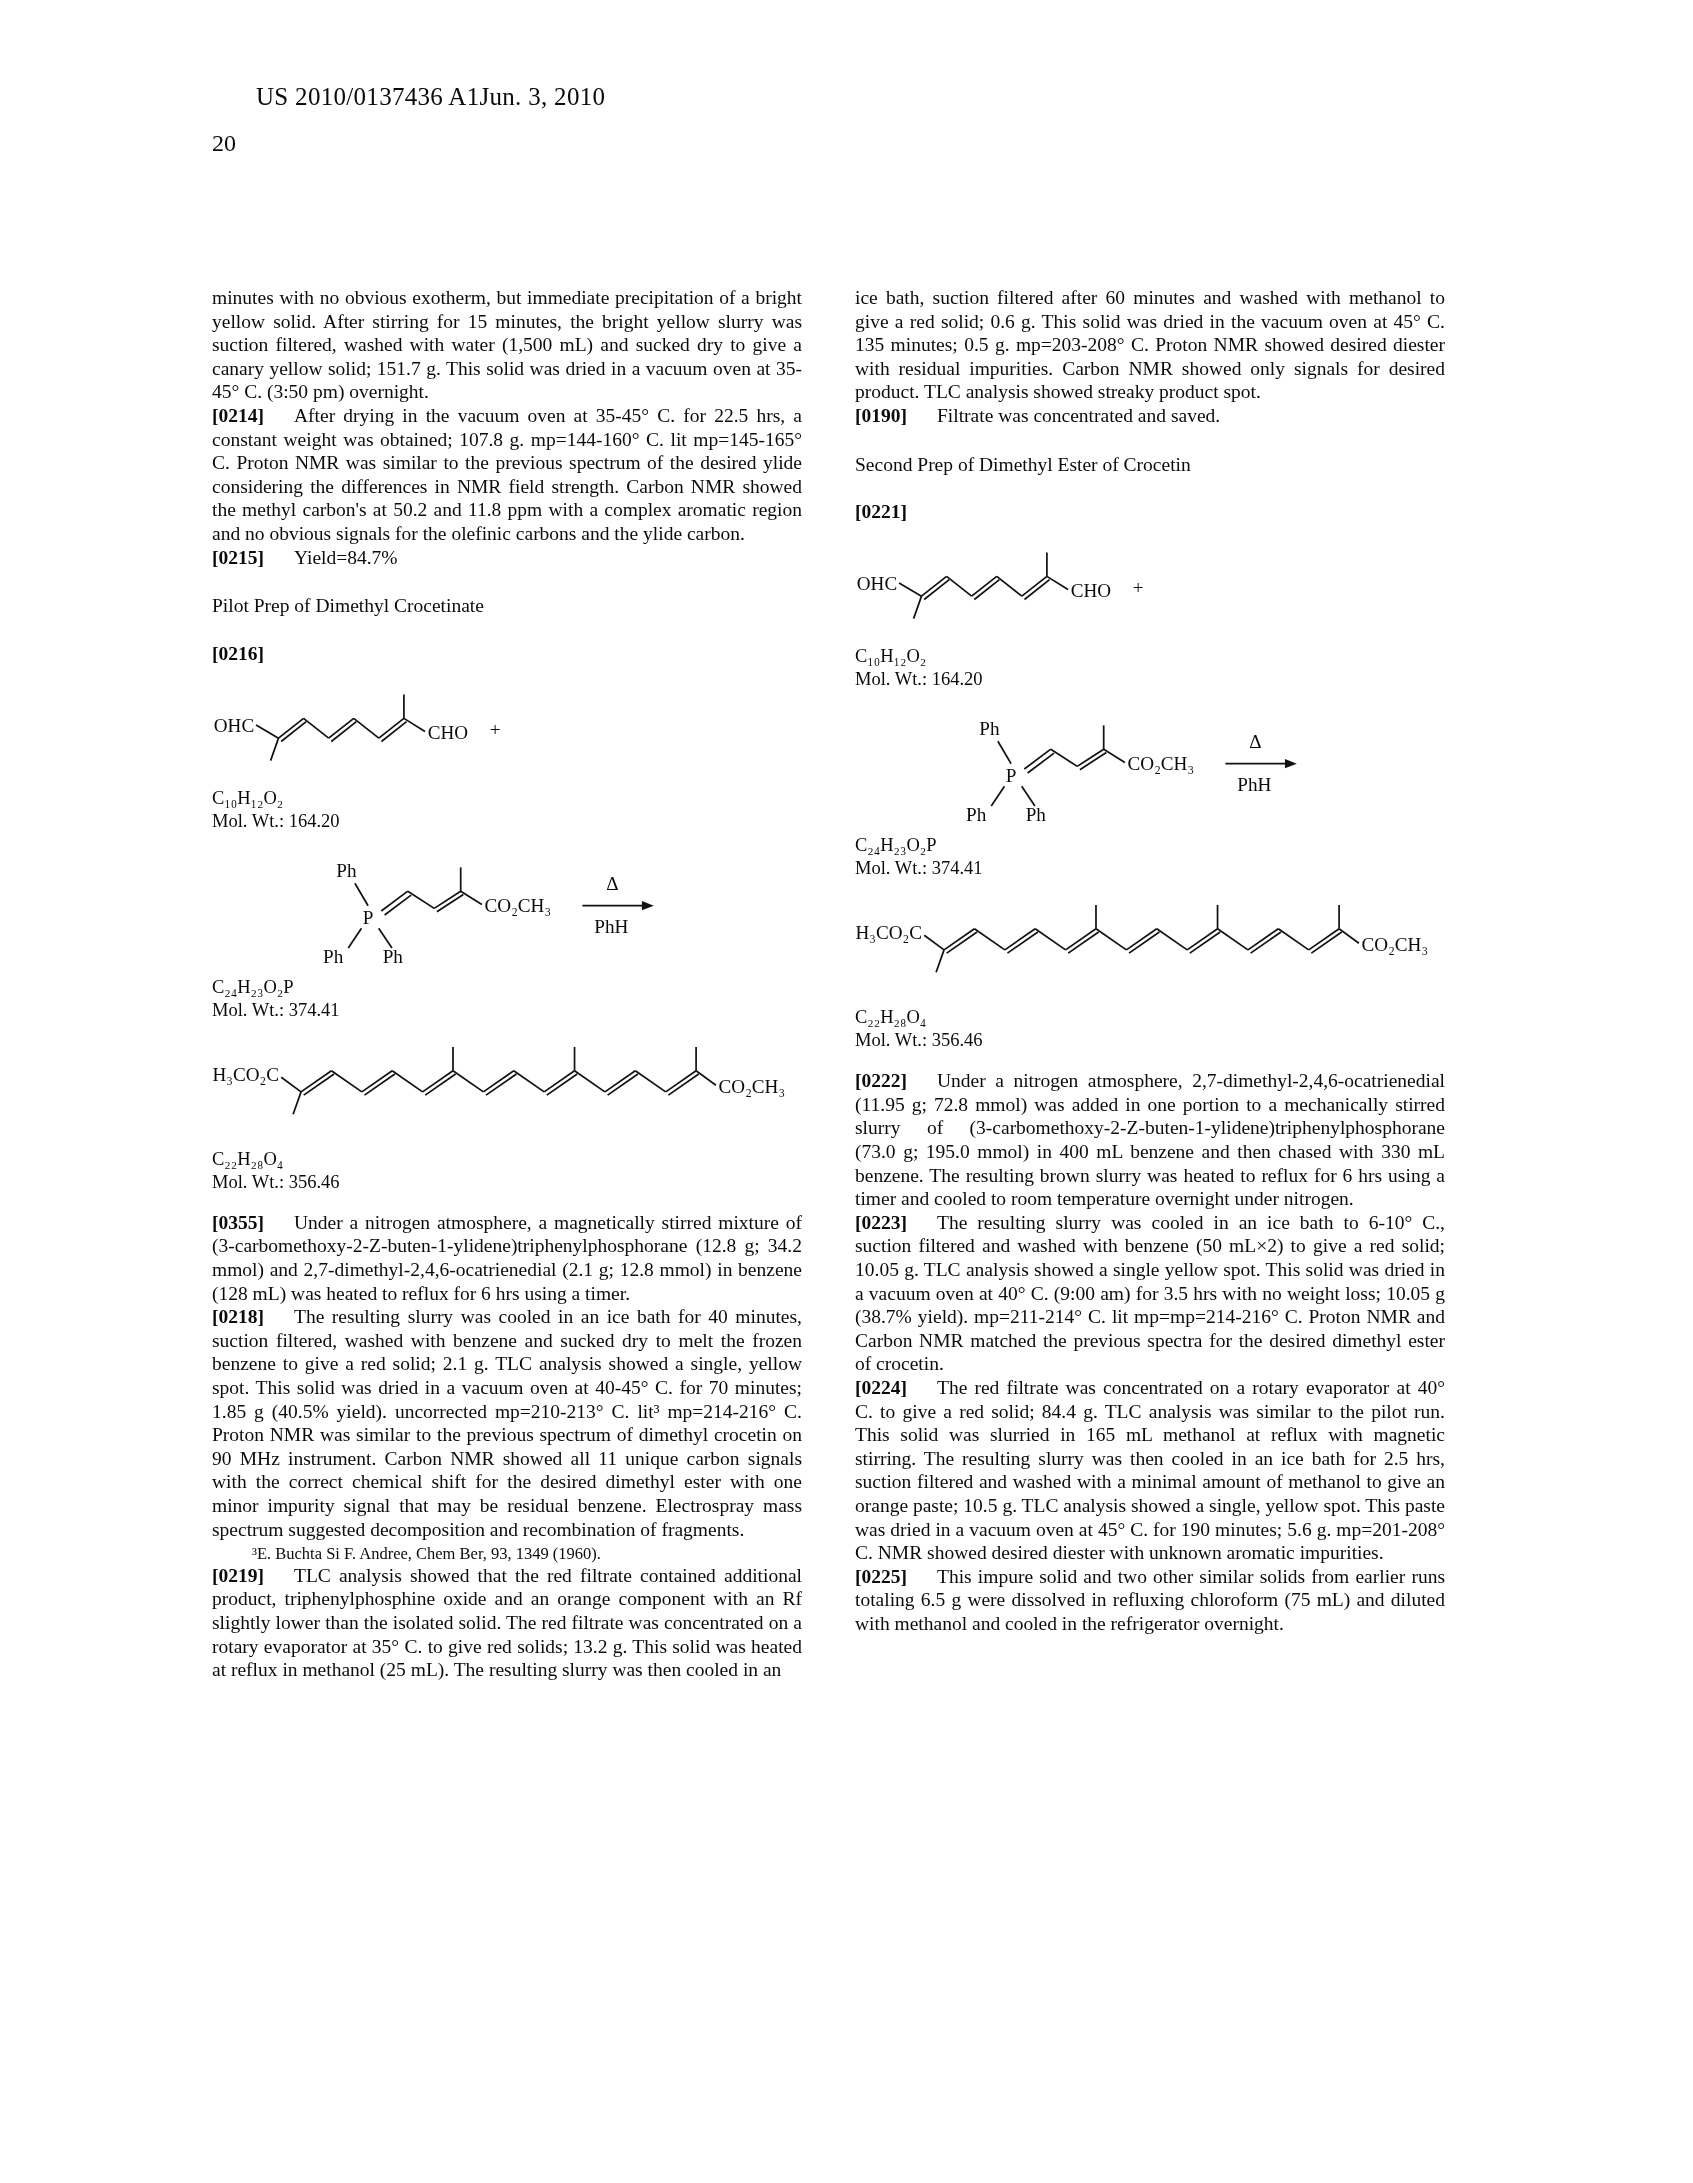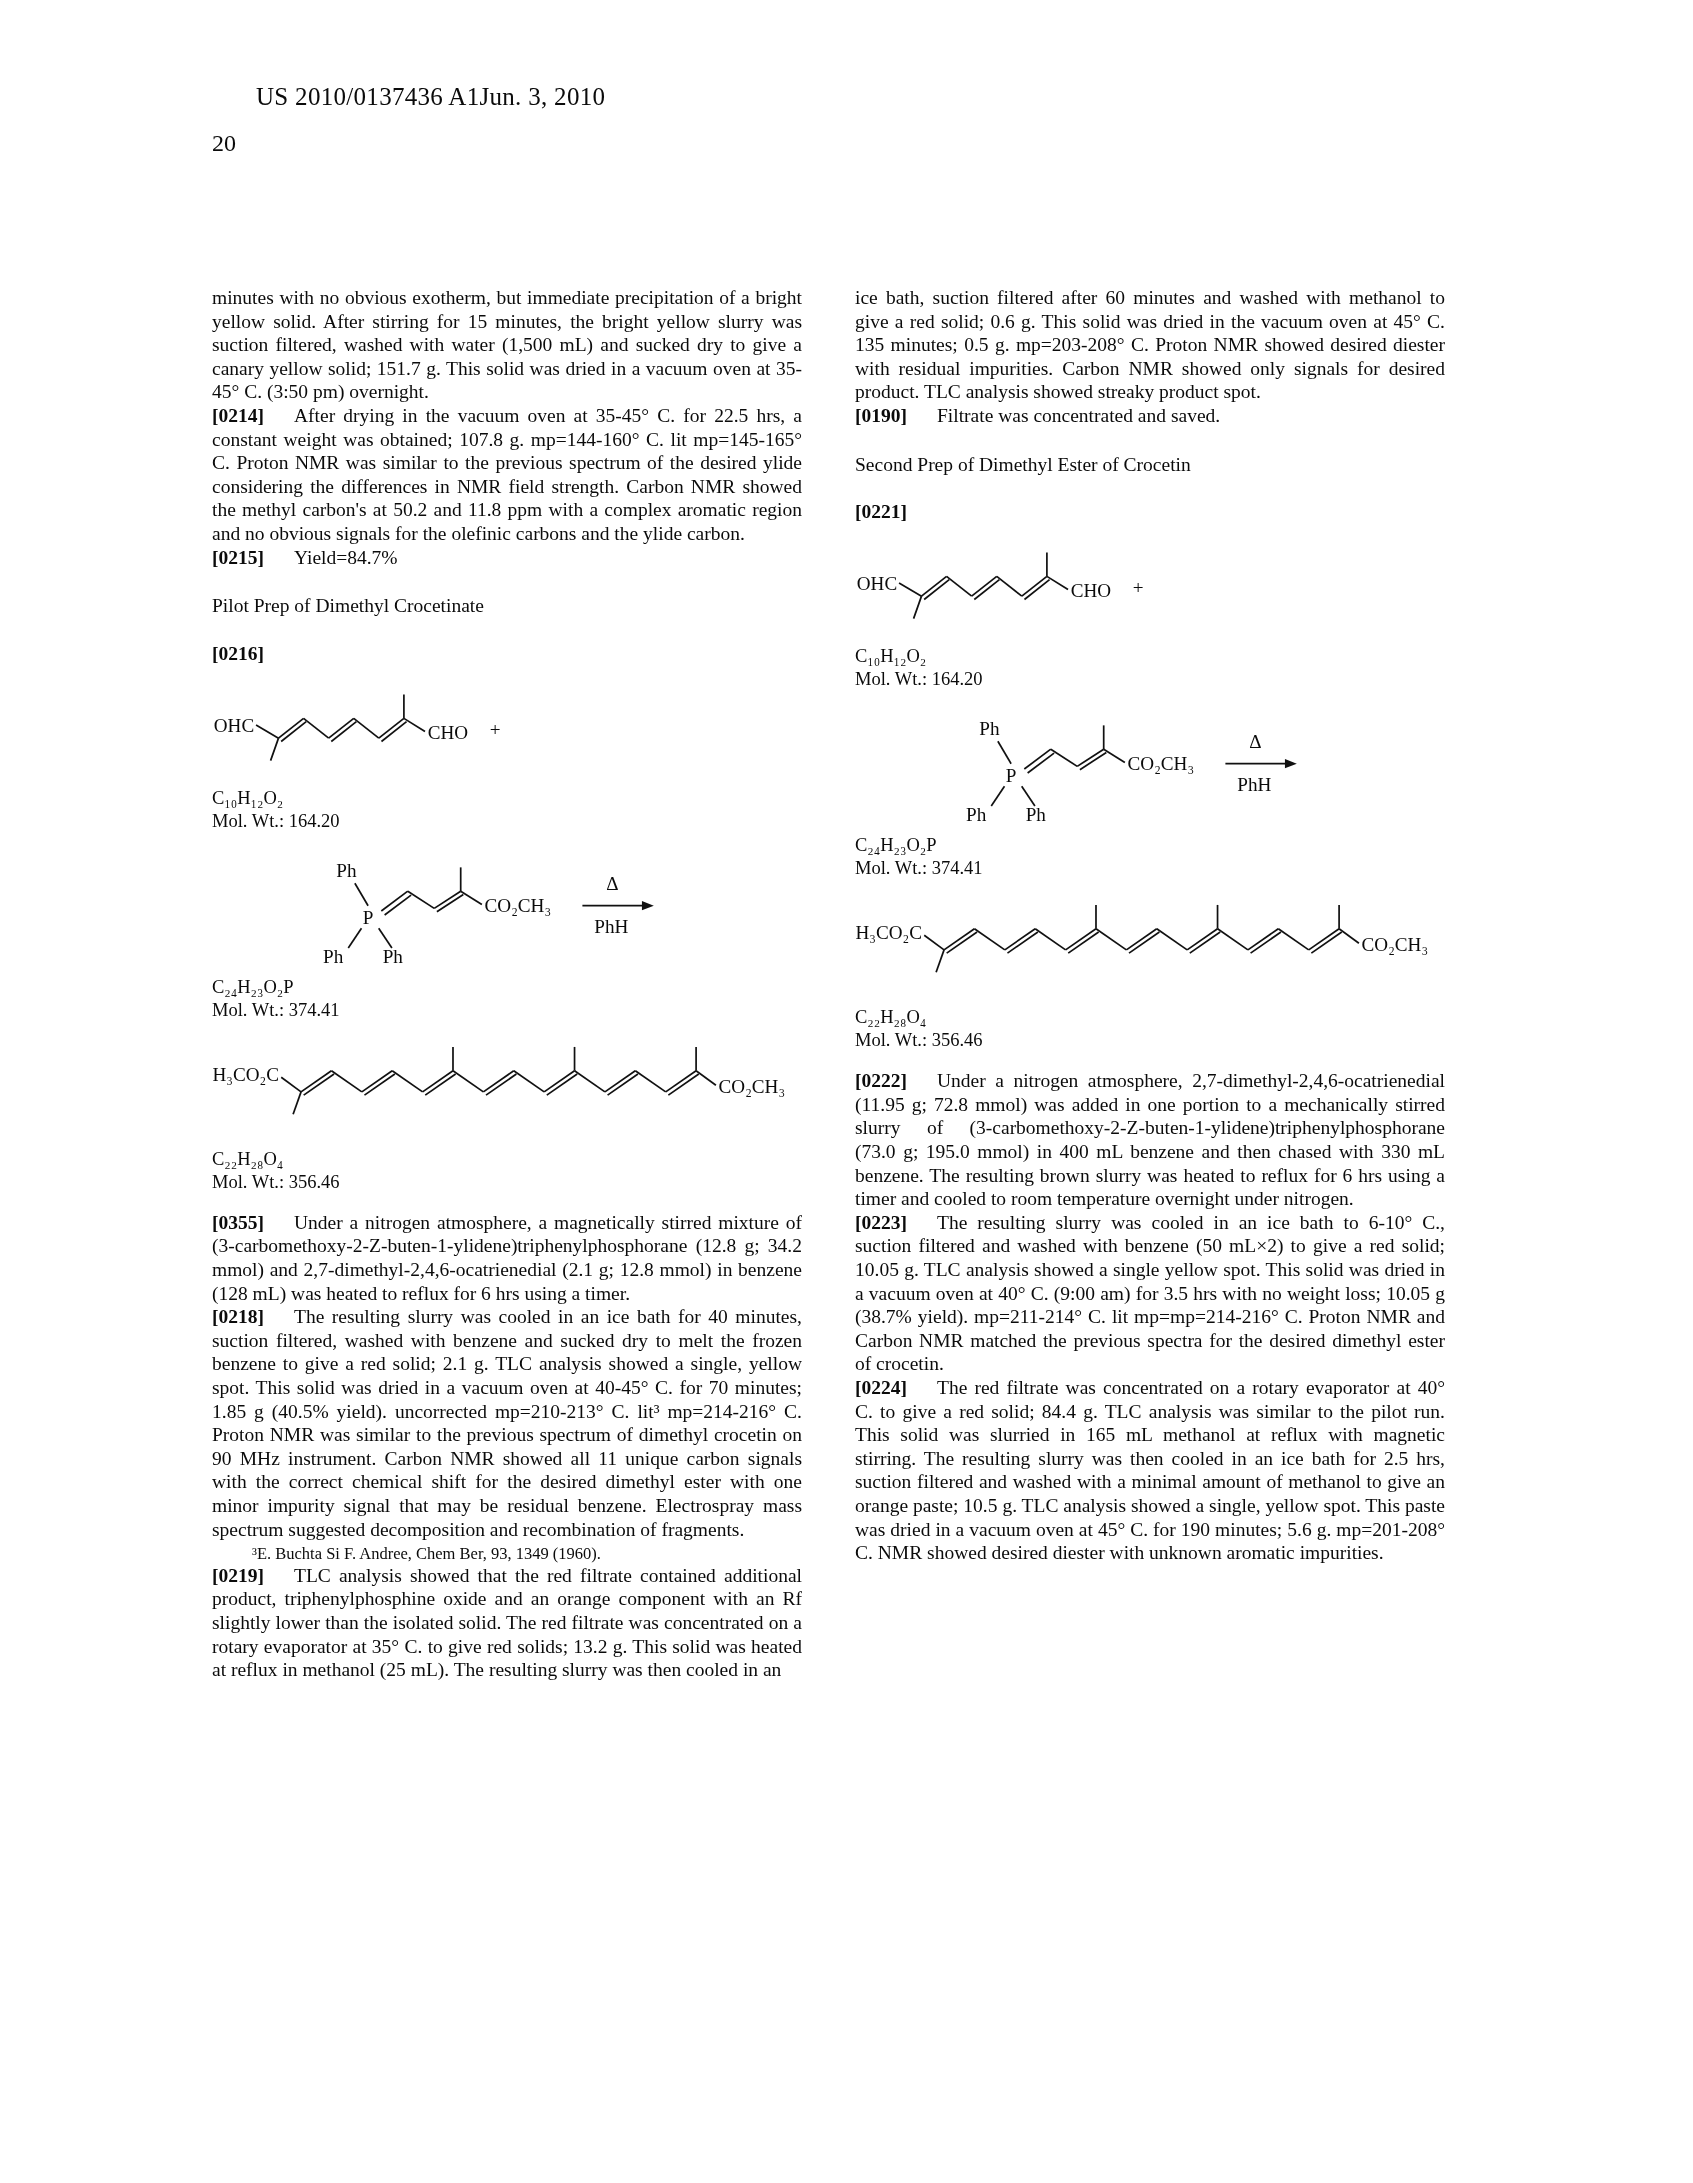--- a/index.html
+++ b/index.html
@@ -288,16 +288,17 @@
     </div>
 
   </div>
 
   <p class="para"><span class="pnum">[0222]</span><span>Under a nitrogen atmosphere, 2,7-dimethyl-2,4,6-ocatrienedial (11.95 g; 72.8 mmol) was added in one portion to a mechanically stirred slurry of (3-carbomethoxy-2-Z-buten-1-ylidene)triphenylphosphorane (73.0 g; 195.0 mmol) in 400 mL benzene and then chased with 330 mL benzene. The resulting brown slurry was heated to reflux for 6 hrs using a timer and cooled to room temperature overnight under nitrogen.</span></p>
 
   <p class="para"><span class="pnum">[0223]</span><span>The resulting slurry was cooled in an ice bath to 6-10° C., suction filtered and washed with benzene (50 mL×2) to give a red solid; 10.05 g. TLC analysis showed a single yellow spot. This solid was dried in a vacuum oven at 40° C. (9:00 am) for 3.5 hrs with no weight loss; 10.05 g (38.7% yield). mp=211-214° C. lit mp=mp=214-216° C. Proton NMR and Carbon NMR matched the previous spectra for the desired dimethyl ester of crocetin.</span></p>
 
   <p class="para"><span class="pnum">[0224]</span><span>The red filtrate was concentrated on a rotary evaporator at 40° C. to give a red solid; 84.4 g. TLC analysis was similar to the pilot run. This solid was slurried in 165 mL methanol at reflux with magnetic stirring. The resulting slurry was then cooled in an ice bath for 2.5 hrs, suction filtered and washed with a minimal amount of methanol to give an orange paste; 10.5 g. TLC analysis showed a single, yellow spot. This paste was dried in a vacuum oven at 45° C. for 190 minutes; 5.6 g. mp=201-208° C. NMR showed desired diester with unknown aromatic impurities.</span></p>
 
+  <p class="para"><span class="pnum">[0225]</span><span>This impure solid and two other similar solids from earlier runs totaling 6.5 g were dissolved in refluxing chloroform (75 mL) and diluted with methanol and cooled in the refrigerator overnight.</span></p>
 
 
 </div>
 
 
 </body></html>

